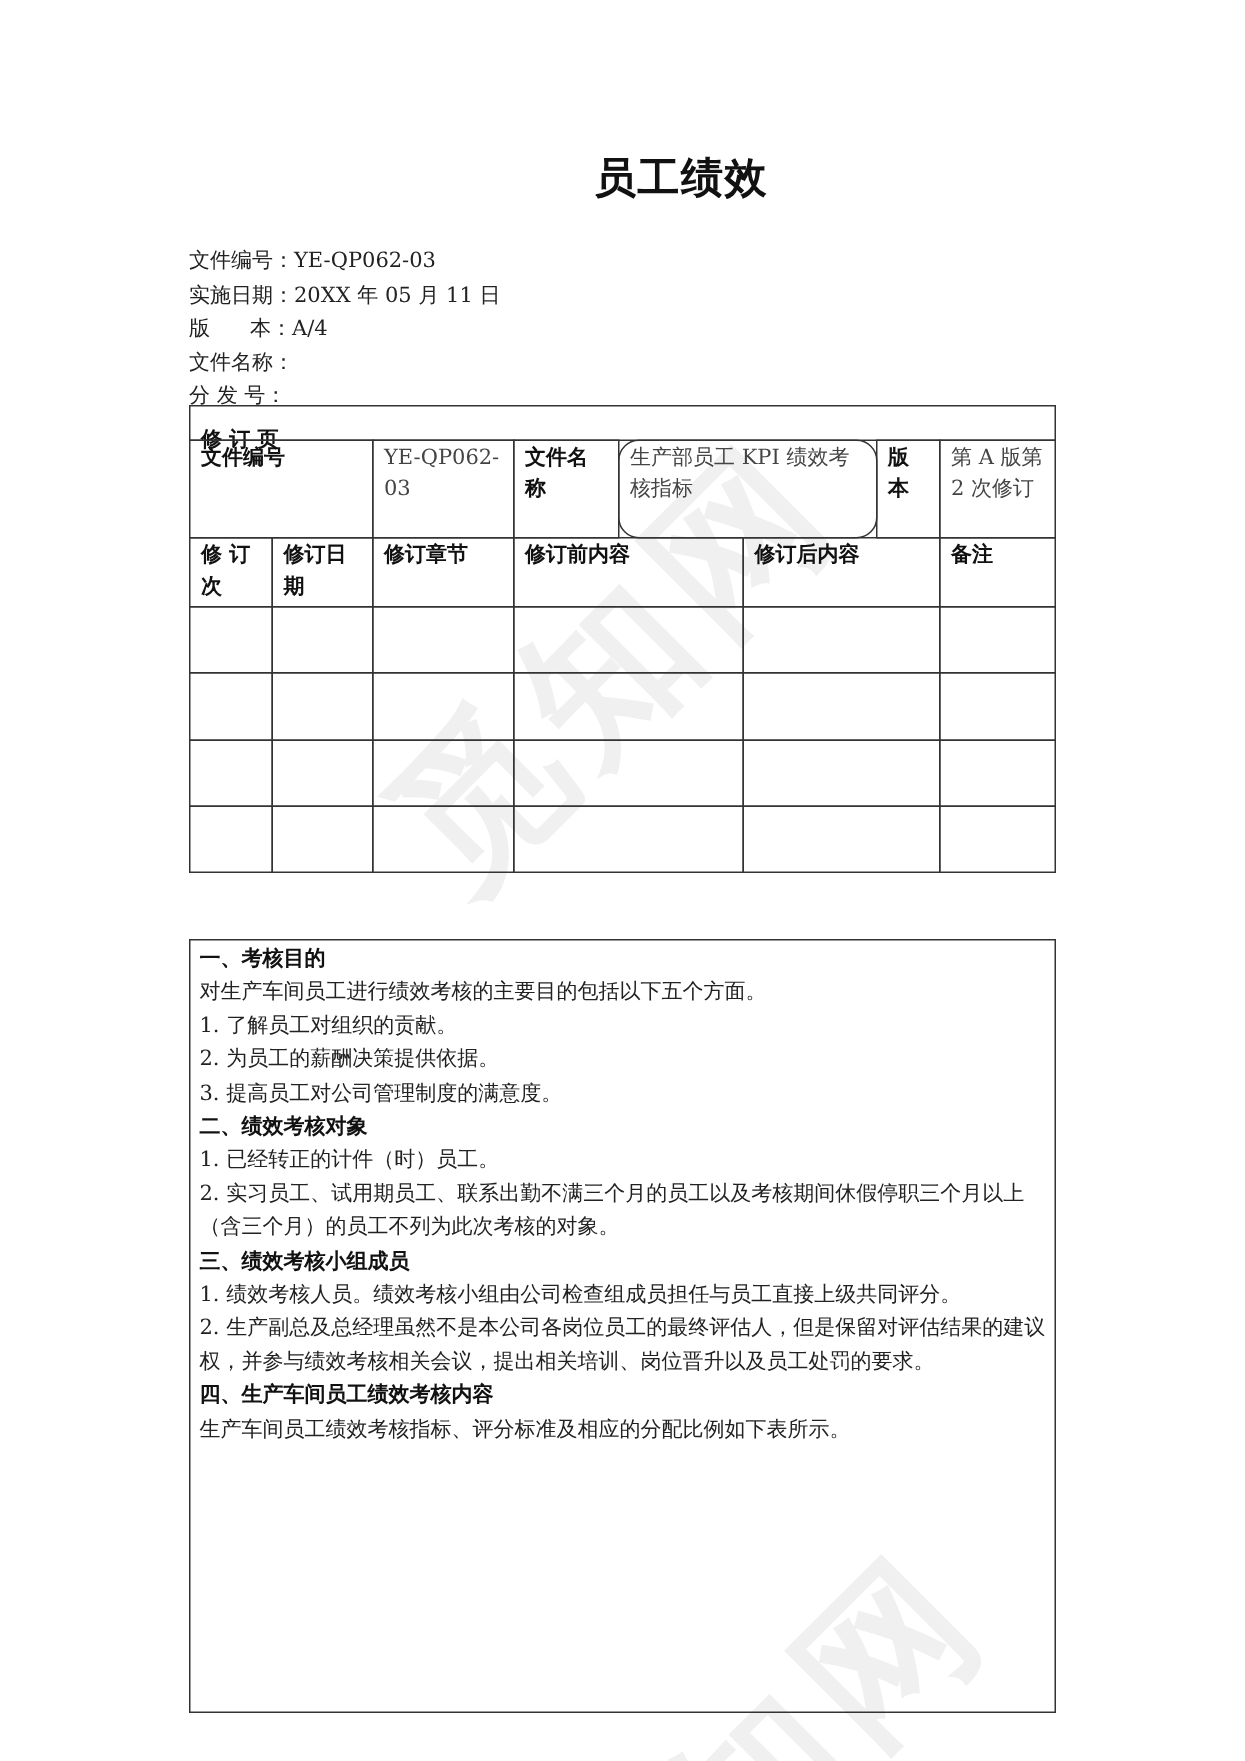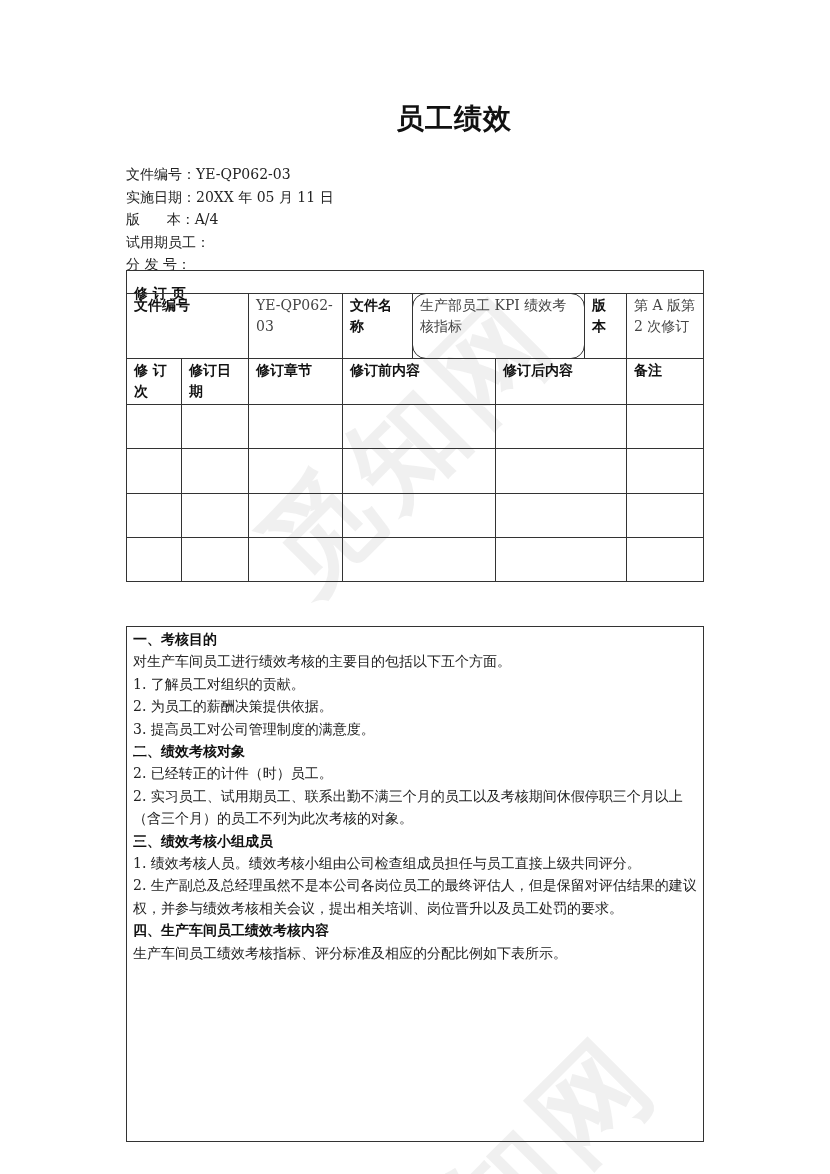--- a/index.html
+++ b/index.html
@@ -31,21 +31,21 @@
 
 <div class="watermark" style="left:230px; top:370px;">觅知网</div>
 <div class="watermark" style="left:330px; top:1110px;">觅知网</div>
 
 <div class="title">员工绩效</div>
 
 <div class="meta">
   <div class="row"><span>文件编号：</span><span>YE-QP062-03</span></div>
   <div class="row"><span>实施日期：</span><span>20XX 年 05 月 11 日</span></div>
   <div class="row"><span>版      本：</span><span>A/4</span></div>
-  <div class="row"><span>试用期员工：</span><span></span></div>
+  <div class="row"><span>文件名称：</span><span></span></div>
   <div class="row"><span>分 发 号：</span><span></span></div>
 </div>
 
 <div class="tbl">
 
   <div class="cell bold" style="left:0; top:0; width:578px; height:24px; padding-top:12px;">修  订  页</div>
 
   <div class="cell bold" style="left:0; top:23px; width:123px; height:66px;">文件编号</div>
   <div class="cell light" style="left:122px; top:23px; width:95px; height:66px; word-break:break-all;">YE-QP062-03</div>
   <div class="cell bold" style="left:216px; top:23px; width:71px; height:66px;">文件名称</div>
@@ -90,21 +90,21 @@
 </div>
 
 <div class="box">
   <h4>一、考核目的</h4>
   <p>对生产车间员工进行绩效考核的主要目的包括以下五个方面。</p>
   <p>1. 了解员工对组织的贡献。</p>
   <p>2. 为员工的薪酬决策提供依据。</p>
   <p>3. 提高员工对公司管理制度的满意度。</p>
 
   <h4>二、绩效考核对象</h4>
-  <p>2. 已经转正的计件（时）员工。</p>
+  <p>1. 已经转正的计件（时）员工。</p>
   <p>2. 实习员工、试用期员工、联系出勤不满三个月的员工以及考核期间休假停职三个月以上（含三个月）的员工不列为此次考核的对象。</p>
 
   <h4>三、绩效考核小组成员</h4>
   <p>1. 绩效考核人员。绩效考核小组由公司检查组成员担任与员工直接上级共同评分。</p>
   <p>2. 生产副总及总经理虽然不是本公司各岗位员工的最终评估人，但是保留对评估结果的建议权，并参与绩效考核相关会议，提出相关培训、岗位晋升以及员工处罚的要求。</p>
 
   <h4>四、生产车间员工绩效考核内容</h4>
   <p>生产车间员工绩效考核指标、评分标准及相应的分配比例如下表所示。</p>
 </div>
 

